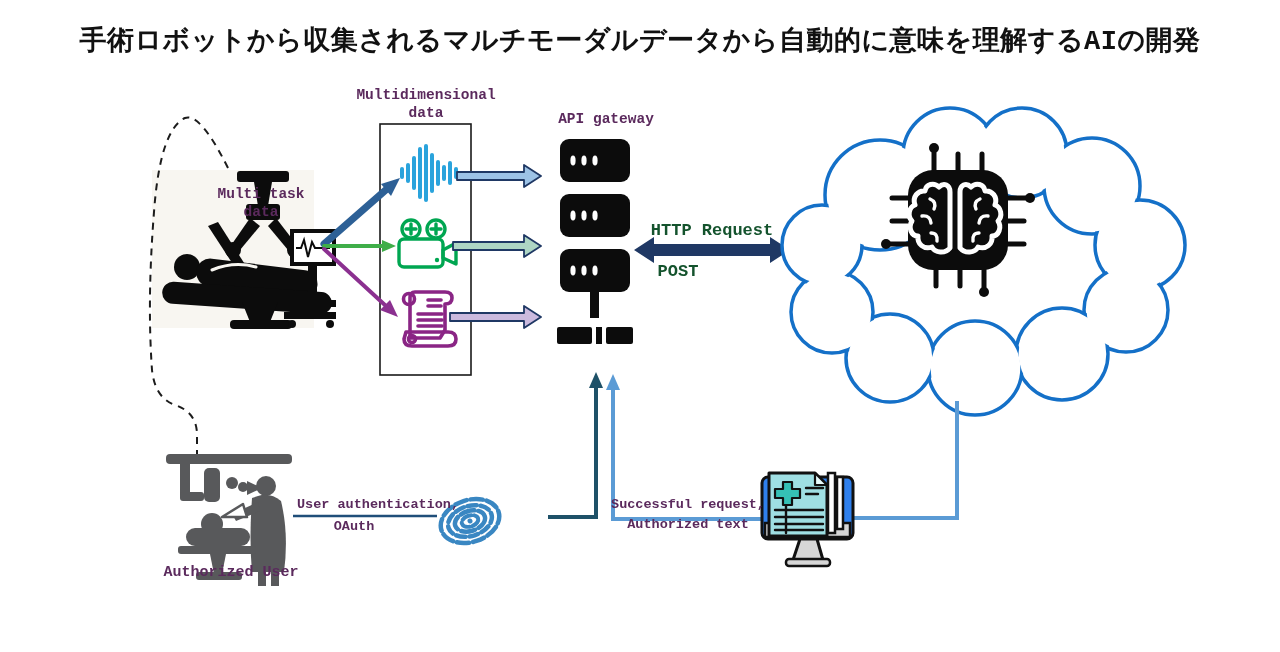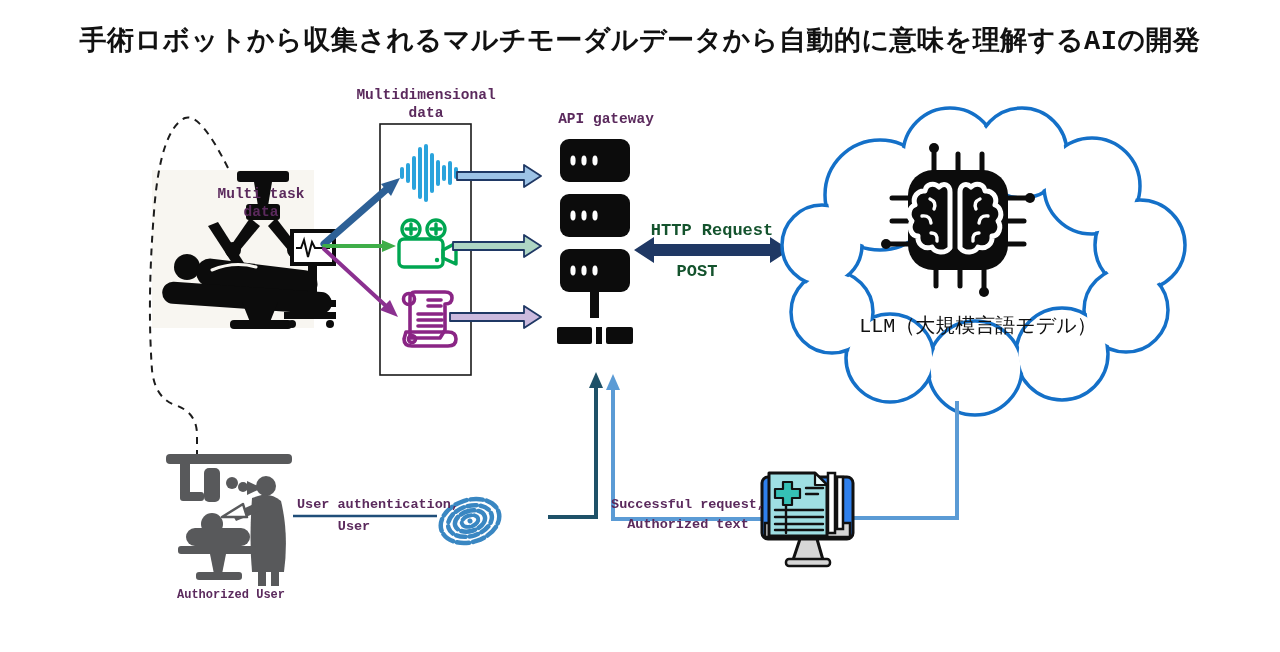--- a/index.html
+++ b/index.html
@@ -280,25 +280,24 @@
   </div>
 
   <div class="lbl plabel" style="left:426px;top:86px;">
     <div>Multidimensional</div>
     <div>data</div>
   </div>
 
   <div class="lbl plabel" style="left:606px;top:110px;">API gateway</div>
 
   <div class="lbl blabel" style="left:712px;top:220px;">HTTP Request</div>
-  <div class="lbl blabel" style="left:697px;top:261px;">POST</div>
-
-  <div class="lbl llm-label" style="left:978px;top:314px;">LLM（大規模言語モデル）</div>
+  <div class="lbl blabel" style="left:678px;top:261px;">POST</div>
+
 
   <div class="lbl plabel-sm" style="left:354px;top:497px;margin-left:24px;">User authentication,</div>
-  <div class="lbl plabel-sm" style="left:354px;top:519px;">User</div>
+  <div class="lbl plabel-sm" style="left:354px;top:519px;">OAuth</div>
 
   <div class="lbl plabel-sm" style="left:688px;top:472px;margin-top:25px;">Successful request,</div>
   <div class="lbl plabel-sm" style="left:688px;top:517px;">Authorized text</div>
 
-  <div class="lbl plabel" style="left:231px;top:588px;font-size:12px;">Authorized User</div>
+  <div class="lbl plabel" style="left:231px;top:564px;font-size:15px;">Authorized User</div>
 
 </div>
 
 </body></html>

